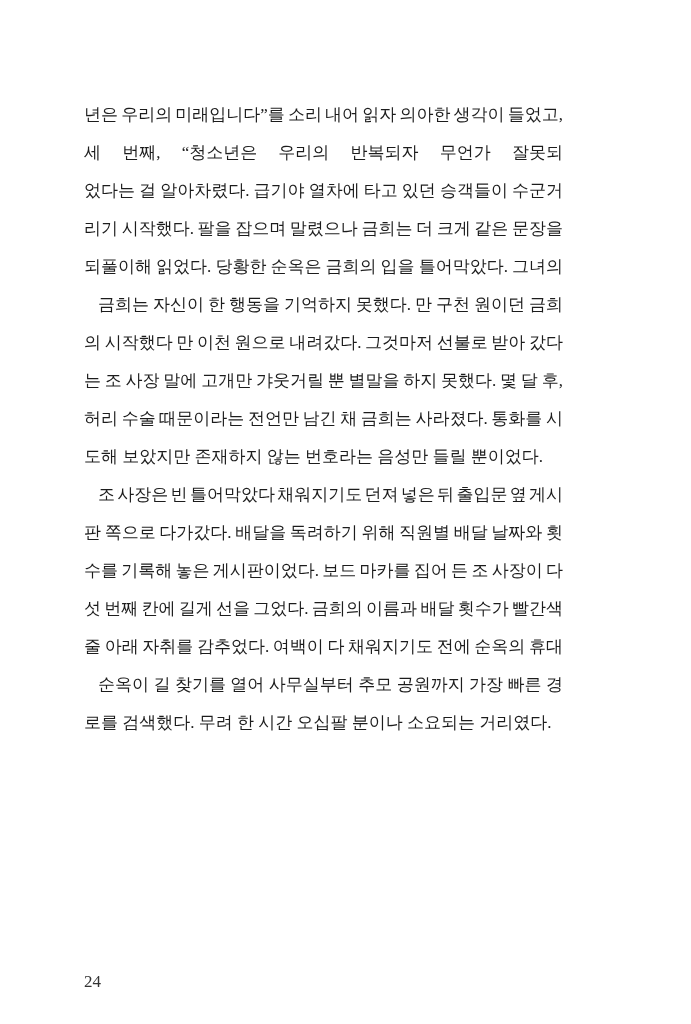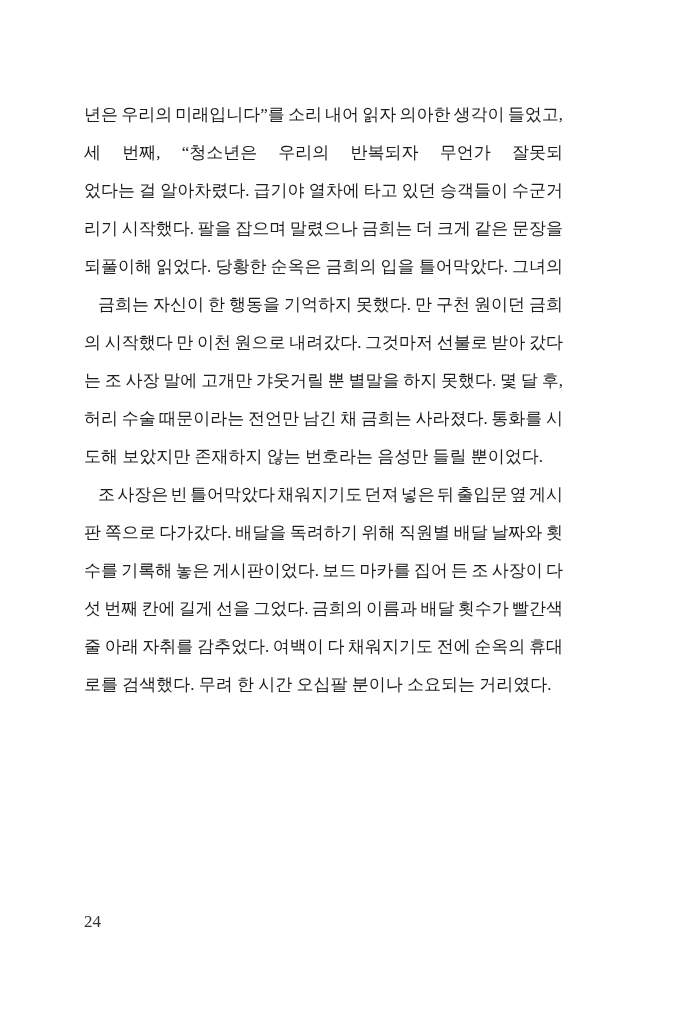--- a/index.html
+++ b/index.html
@@ -38,21 +38,21 @@
     white-space: nowrap;
   }
   .line.indent { padding-left: 14px; }
   .paragraph.quote {
     margin-top: 16px;
     margin-bottom: 12px;
   }
   .pagenum {
     position: absolute;
     left: 84px;
-    top: 912px;
+    top: 972px;
     font-size: 17px;
     line-height: 20px;
     color: #333333;
   }
 </style>
 </head>
 <body>
 
 <div class="page">
   <div class="textblock">
@@ -224,17 +224,29 @@
           <span>감추었다.</span>
           <span>여백이</span>
           <span>다</span>
           <span>채워지기도</span>
           <span>전에</span>
           <span>순옥의</span>
           <span>휴대</span>
         </div>
       </div>
       <div class="paragraph">
+        <div class="line justify indent">
+          <span>순옥이</span>
+          <span>길</span>
+          <span>찾기를</span>
+          <span>열어</span>
+          <span>사무실부터</span>
+          <span>추모</span>
+          <span>공원까지</span>
+          <span>가장</span>
+          <span>빠른</span>
+          <span>경</span>
+        </div>
         <div class="line">로를 검색했다. 무려 한 시간 오십팔 분이나 소요되는 거리였다.</div>
       </div>
     </div>
   <div class="pagenum">24</div>
 </div>
 
 </body></html>

